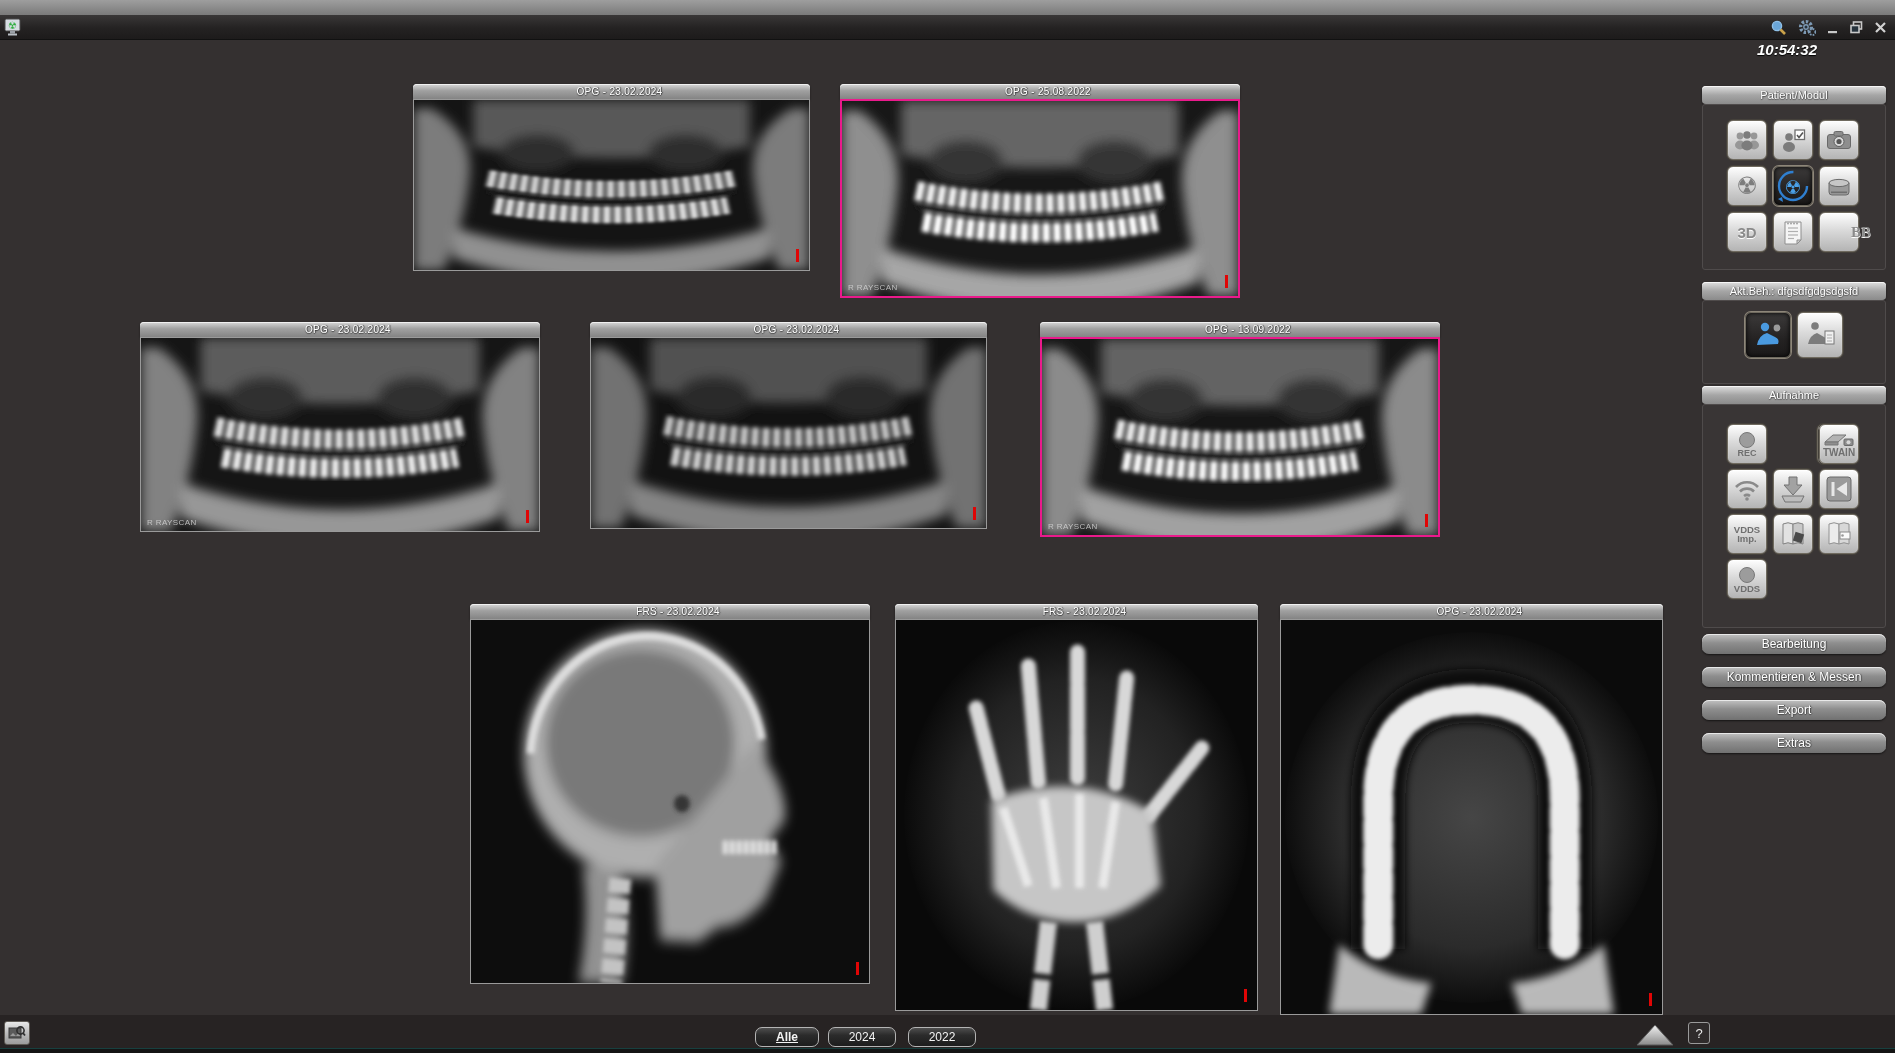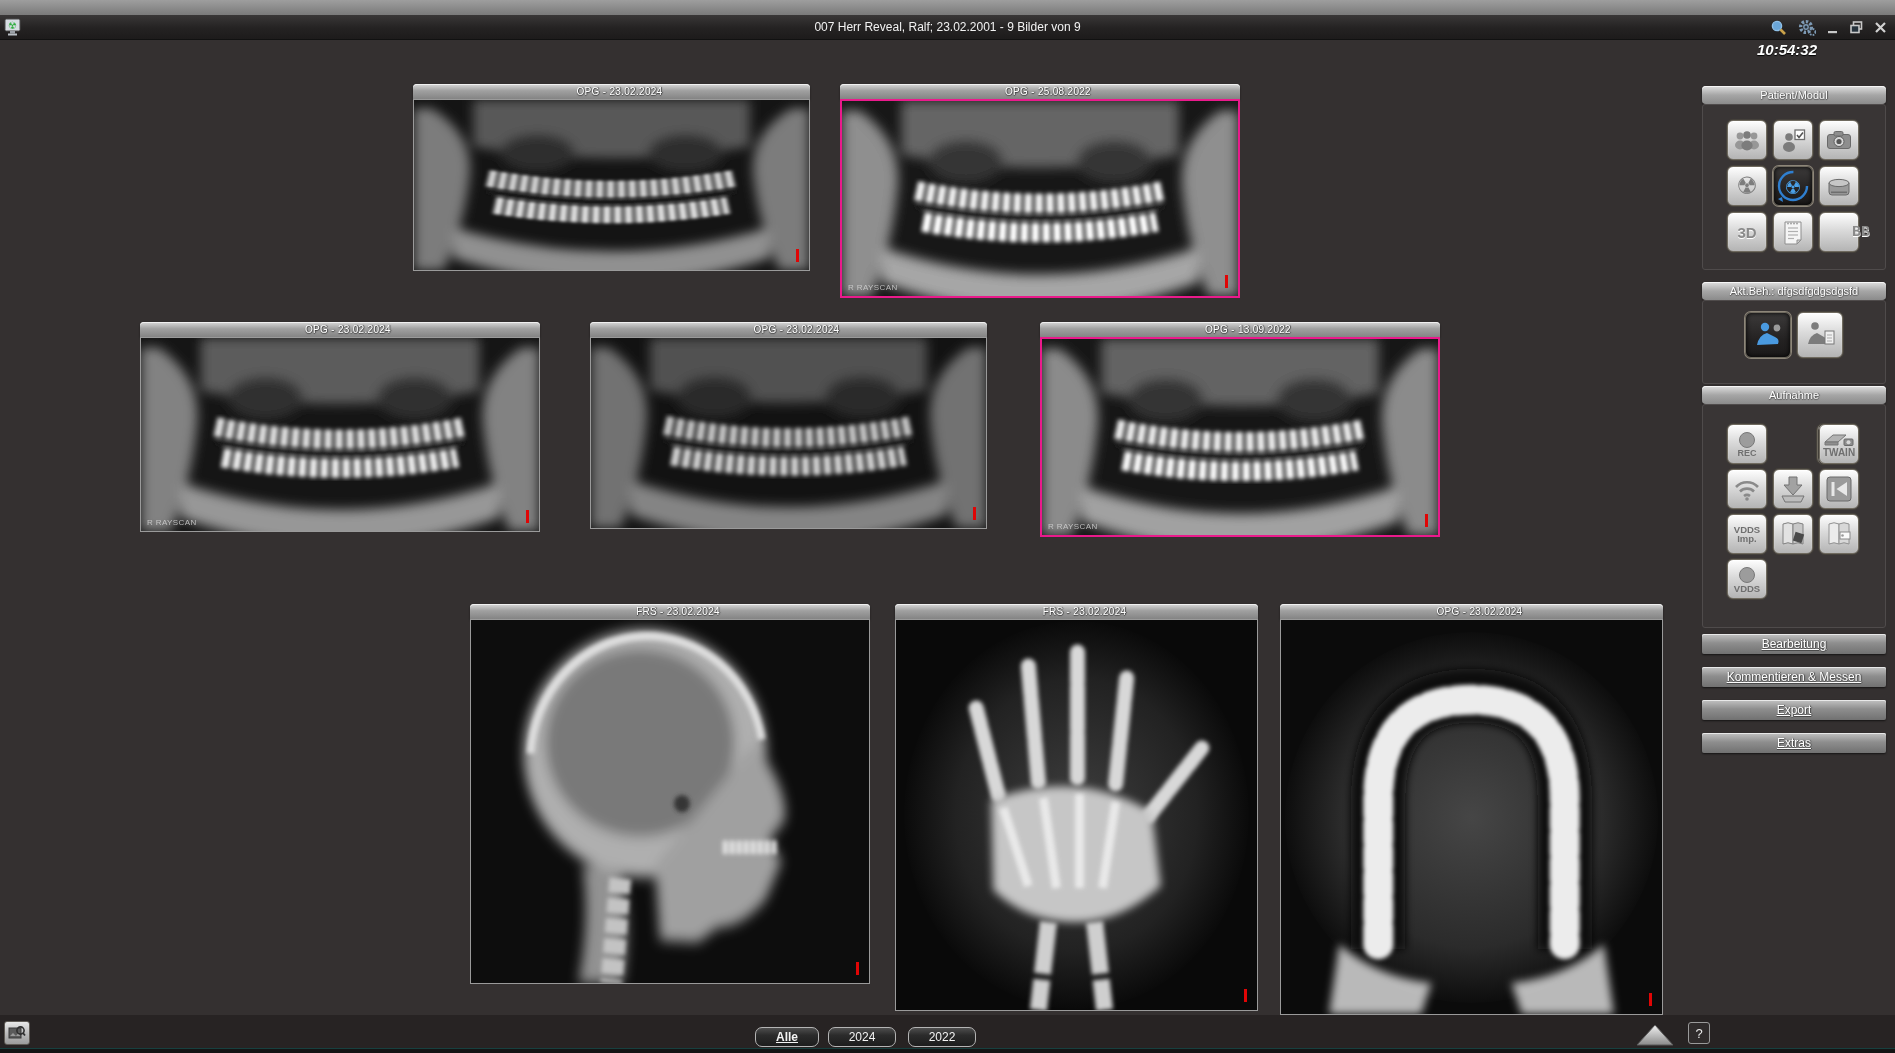--- a/index.html
+++ b/index.html
@@ -45,26 +45,26 @@
         border:1px solid #4f4b4b; border-radius:3px; }
   .icon-btn { position:absolute; width:40px; height:40px; border-radius:6px;
         background:linear-gradient(180deg,#fefefe,#dadada 45%,#b4b4b4);
         border:1px solid #6f6a5f; box-shadow:0 0 0 1px #45413b, inset 0 1px 1px #fff;
         display:flex; flex-direction:column; align-items:center; justify-content:center;
         cursor:pointer; color:#6f6f6f; }
   .icon-btn.dark { background:linear-gradient(180deg,#3c3a3a,#242222 60%,#1b1919);
         box-shadow:0 0 0 1px #8d8679, inset 0 0 5px #000; }
   .ib-label { font-size:9px; font-weight:bold; color:#6f6f6f; line-height:9px; }
   .ib-big   { font-size:15px; font-weight:bold; color:#8a8a8a; text-shadow:0 1px 0 #fff; }
-  .ib-serif { font-family:Liberation Mono, monospace;margin-left:44px; }
-  .abtn { position:absolute; left:1702px; width:184px; height:20px; border-radius:2px;
+  .ib-serif { font-family:Liberation Serif, serif;margin-left:44px; }
+  .abtn { position:absolute; left:1702px; width:184px; height:20px; border-radius:7px;
         background:linear-gradient(180deg,#c2c2c2,#8e8e8e 45%,#717171);
         box-shadow:inset 0 1px 0 #e8e8e8, 0 1px 2px rgba(0,0,0,.6);
         display:flex; align-items:center; justify-content:center; cursor:pointer;
-        color:#fff; font-size:12px; text-shadow:0 1px 1px #4a4a4a, 1px 0 1px #4a4a4a;text-decoration:underline; }
+        color:#fff; font-size:12px; text-shadow:0 1px 1px #4a4a4a, 1px 0 1px #4a4a4a; }
 
   
   .bottom-bar { position:absolute; left:0; bottom:0; width:100%; height:38px; background:#272323; }
   .bottom-edge { position:absolute; left:0; bottom:0; width:100%; height:5px;
         background:#141414; border-top:1px solid #17403f; }
   .tab { position:absolute; height:20px; border:1px solid #b4b4b4; border-radius:7px;
         background:linear-gradient(180deg,#4e4e4e,#2b2b2b 40%,#1d1d1d);
         color:#f4f4f4; font-size:12px; display:flex; align-items:center; justify-content:center;
         cursor:pointer; }
   .tab.active { font-weight:bold; text-decoration:underline; }
@@ -173,21 +173,20 @@
   </svg>
 
   <div class="top-strip"></div>
   <div class="titlebar">
     <svg class="app-icon" viewBox="0 0 18 19">
       <rect x="1" y="1" width="15" height="12" rx="1.5" fill="#d7dde3" stroke="#4a4a4a"></rect>
       <rect x="6" y="13" width="5" height="2.5" fill="#9aa0a6"></rect>
       <rect x="4" y="15.5" width="9" height="2" fill="#b9bfc5"></rect>
       <text x="8.5" y="11" font-size="10" text-anchor="middle" fill="#2fae3f">☢</text>
     </svg>
-    <div class="title-text">007 Herr Reveal, Ralf; 23.02.2001 - 9 Bilder von 9</div>
     <div class="tb-icons">
       <svg width="17" height="17" viewBox="0 0 17 17">
         <circle cx="7" cy="7" r="4.6" fill="#6aa6d8" stroke="#8fc0e8" stroke-width="1.4"></circle>
         <line x1="10.5" y1="10.5" x2="15" y2="15" stroke="#caa24a" stroke-width="2.6"></line>
       </svg>
       <svg width="18" height="17" viewBox="0 0 18 17">
         <circle cx="8" cy="8" r="5.4" fill="none" stroke="#7d9ab5" stroke-width="3.4" stroke-dasharray="2.4,1.7"></circle>
         <circle cx="8" cy="8" r="2.2" fill="#26323c" stroke="#7d9ab5" stroke-width="1.4"></circle>
         <circle cx="14.5" cy="13" r="3" fill="none" stroke="#7d9ab5" stroke-width="2" stroke-dasharray="1.6,1.2"></circle>
       </svg>

